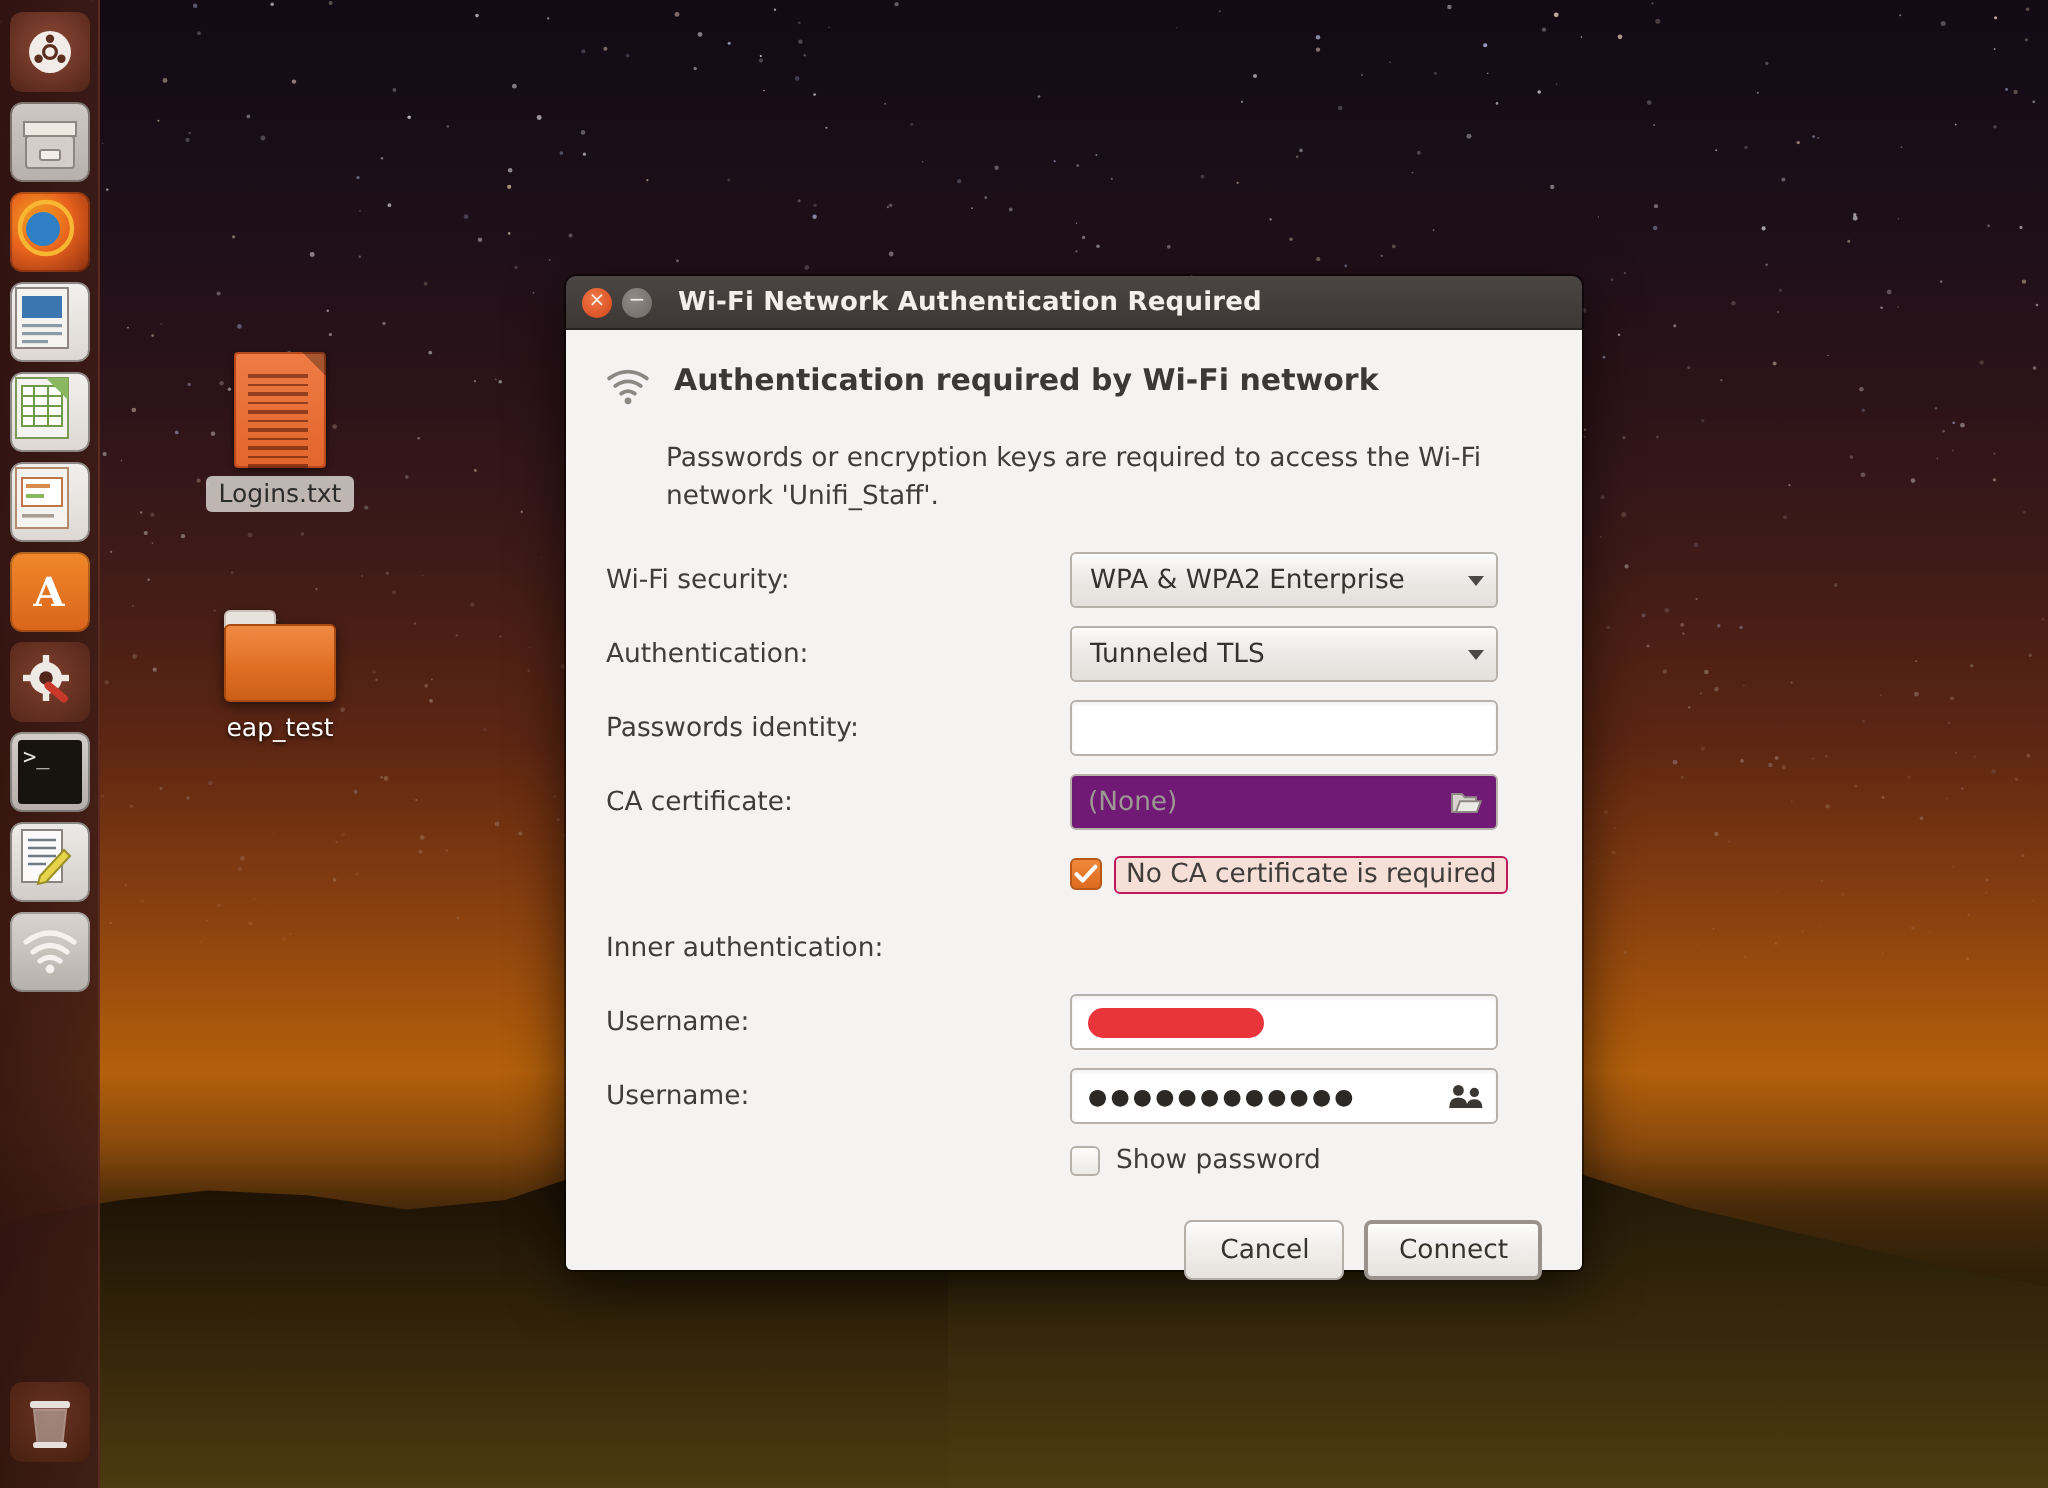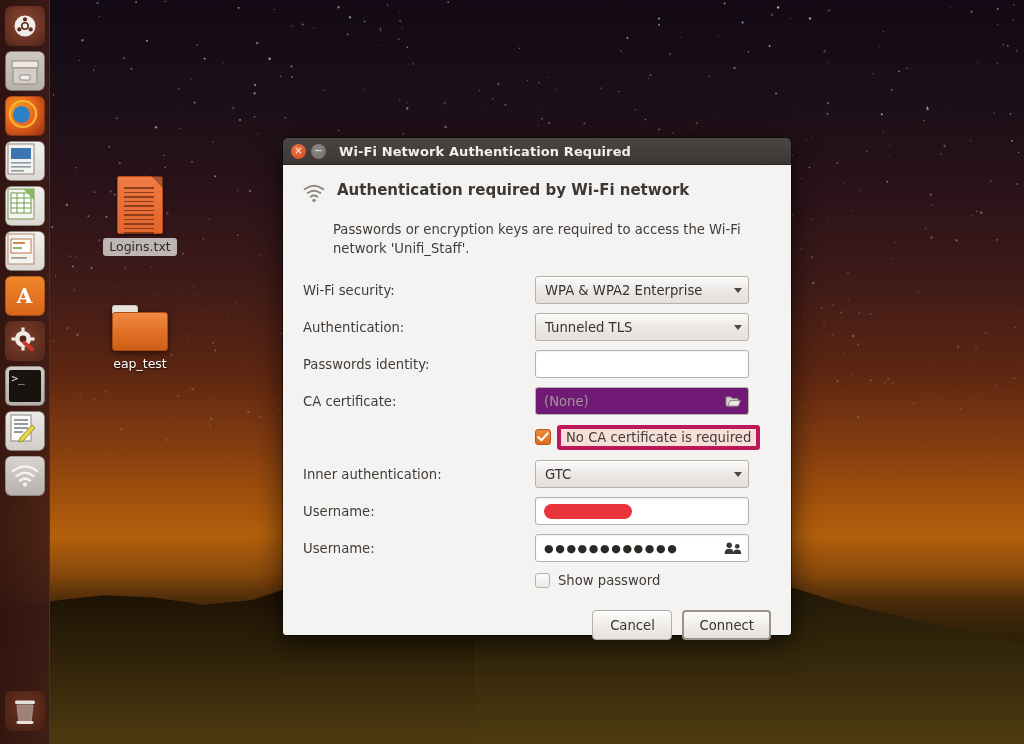--- a/index.html
+++ b/index.html
@@ -362,21 +362,21 @@
     border: 1px solid #b7b1ac;
     flex: 0 0 15px;
     cursor: pointer;
   }
   .chk-lbl {
     margin-left: 8px; font-size: 13.2px; color: #3f3c3a;
     white-space: nowrap;
   }
   .chk-lbl.focusbg {
     background: #f6dfd6;
-    border: 4px solid #be185d;
+    border: 1px solid #be185d;
     border-radius: 3px;
     padding: 1px 5px;
     margin-left: 6px;
   }
 
   #showpw-row { display:flex; align-items:center; margin: 11px 0 0 232px; }
 
   #btn-row {
     display:flex; justify-content:flex-end; align-items:center;
     gap: 10px; margin-top: 22px;
@@ -1279,26 +1279,20 @@
           <div class="chk-box-on">
             <svg width="12" height="10" viewBox="0 0 12 10">
               <path d="M1.3 5.1 L4.4 8.2 L10.6 1.4" fill="none" stroke="#ffffff" stroke-width="2.1" stroke-linecap="round" stroke-linejoin="round"></path>
             </svg>
           </div>
           <div class="chk-lbl focusbg">No CA certificate is required</div>
         </div>
 
         <div class="row">
           <div class="row-lbl">Inner authentication:</div>
-          <div class="ctl">
-            <div class="combo">
-              <span>GTC</span>
-              <i class="caret"></i>
-            </div>
-          </div>
         </div>
 
         <div class="row">
           <div class="row-lbl">Username:</div>
           <div class="ctl">
             <div class="entry">
               <span class="redact"></span>
             </div>
           </div>
         </div>

